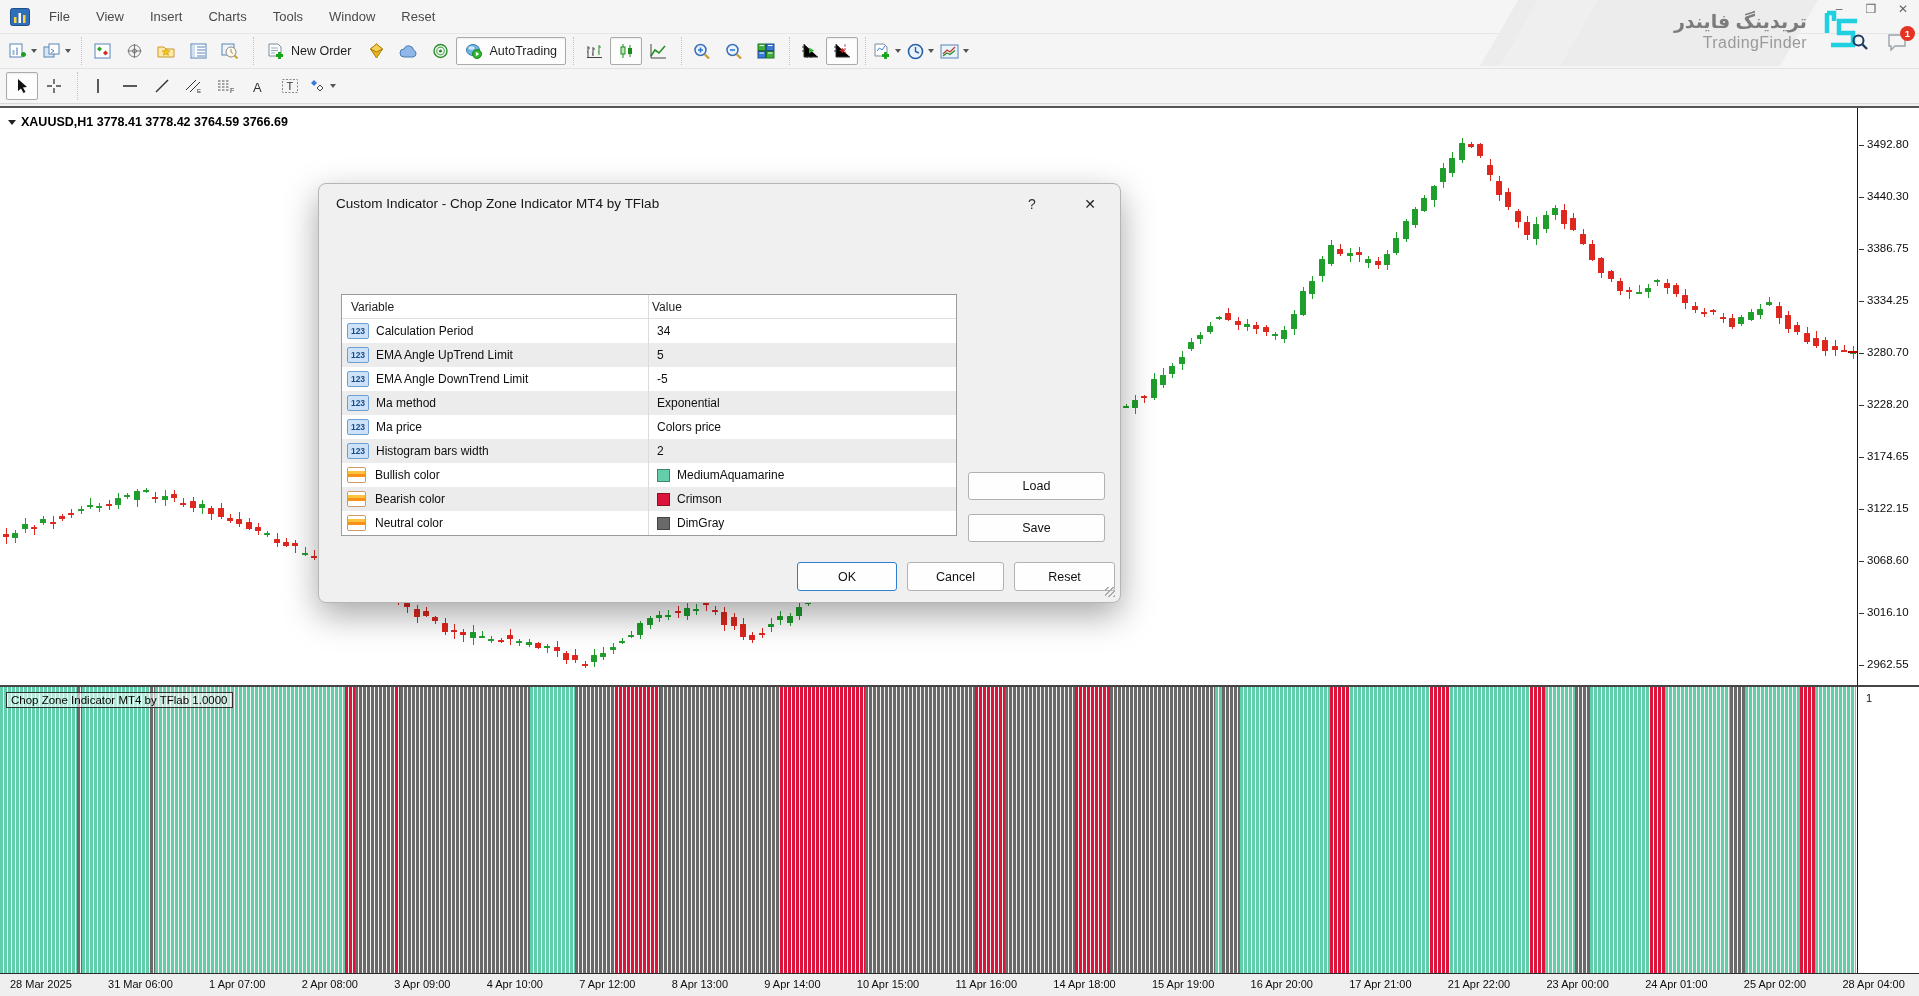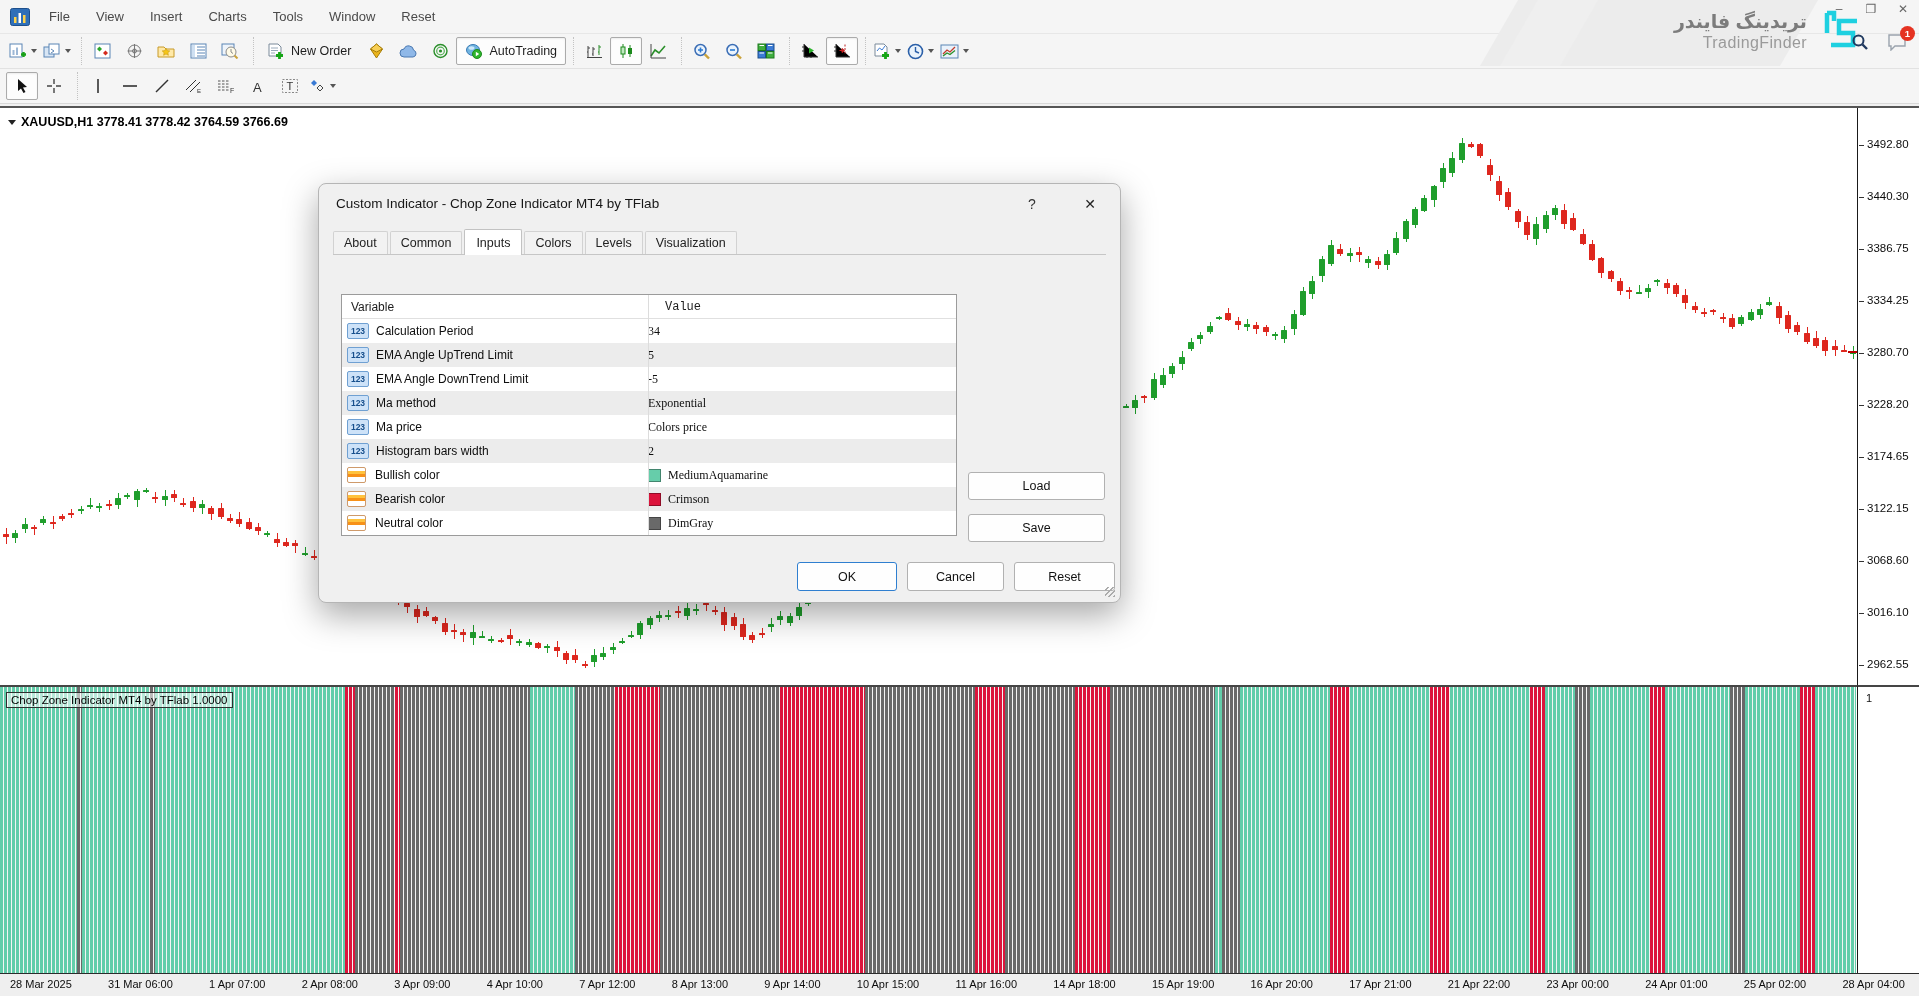--- a/index.html
+++ b/index.html
@@ -79,25 +79,25 @@
   .tabs{position:absolute;left:14px;top:44px;right:14px;display:flex;align-items:flex-end;
         border-bottom:1px solid #c6c6c6;height:26px;}
   .tab{padding:4px 10px 4px;font-size:12.5px;color:#222;border:1px solid #d2d2d2;border-bottom:none;
        background:#f2f2f2;border-radius:2px 2px 0 0;margin-right:2px;}
   .tab.active{background:#fff;border-color:#c2c2c2;padding:6px 11px 5px;position:relative;z-index:2;margin-bottom:-1px;}
   .tableWrap{position:absolute;left:22px;top:110px;width:616px;height:242px;background:#fff;
              border:1px solid #9b9b9b;box-sizing:border-box;}
   .colsplit{position:absolute;left:306px;top:0;bottom:0;width:1px;background:#dcdcdc;}
   .thead{display:flex;height:23px;border-bottom:1px solid #e0e0e0;align-items:center;font-size:12px;color:#1c1c1c;}
   .th1{width:306px;padding-left:9px;box-sizing:border-box;}
-  .th2{flex:1;padding-left:17px;font-family:Liberation Mono, monospace;}
+  .th2{flex:1;padding-left:4px;}
   .trow{display:flex;height:24px;align-items:center;font-size:12px;color:#0e0e0e;}
   .trow.alt{background:#ececec;}
   .tc-name{width:306px;display:flex;align-items:center;padding-left:5px;box-sizing:border-box;}
-  .tc-val{flex:1;display:flex;align-items:center;padding-left:0;font-family:Liberation Serif, serif;}
+  .tc-val{flex:1;display:flex;align-items:center;padding-left:9px;}
   .ic-num{width:20px;height:14px;background:#cde2f8;border:1px solid #6fa0d2;border-radius:2px;color:#174f8c;
           font-size:8.5px;font-weight:700;display:flex;align-items:center;justify-content:center;margin-right:7px;flex:0 0 auto;}
   .ic-col{width:17px;height:14px;border:1px solid #cf9a6a;border-radius:2px;margin-right:9px;flex:0 0 auto;
           background:linear-gradient(180deg,#fff 0 3px,#ffc23d 3px 6px,#f79118 6px 9px,#fff 9px);}
   .swatch{width:13px;height:13px;border:1px solid rgba(0,0,0,.35);margin-right:7px;box-sizing:border-box;}
   .btn{position:absolute;background:#fefefe;border:1px solid #b1b1b1;border-radius:3px;font-size:12.5px;
        color:#111;display:flex;align-items:center;justify-content:center;}
   #btn-load{left:649px;top:288px;width:135px;height:26px;}
   #btn-save{left:649px;top:330px;width:135px;height:26px;}
   #btn-ok{left:478px;top:378px;width:98px;height:27px;border-color:#2f7fd0;}
@@ -902,28 +902,20 @@
         <div class="tlabel">24 Apr 01:00</div>
         <div class="tlabel">25 Apr 02:00</div>
         <div class="tlabel">28 Apr 04:00</div>
       </div>
   </div>
 
   <div class="dialog">
     <div class="dlg-title">Custom Indicator - Chop Zone Indicator MT4 by TFlab</div>
     <div class="dlg-help">?</div>
     <div class="dlg-close">✕</div>
-    <div class="tabs" id="tabs">
-        <div class="tab">About</div>
-        <div class="tab">Common</div>
-        <div class="tab active">Inputs</div>
-        <div class="tab">Colors</div>
-        <div class="tab">Levels</div>
-        <div class="tab">Visualization</div>
-      </div>
 
     <div class="tableWrap">
       <div class="colsplit"></div>
       <div class="thead">
         <div class="th1">Variable</div>
         <div class="th2">Value</div>
       </div>
       <div id="tbody">
           <div class="trow">
             <div class="tc-name">

